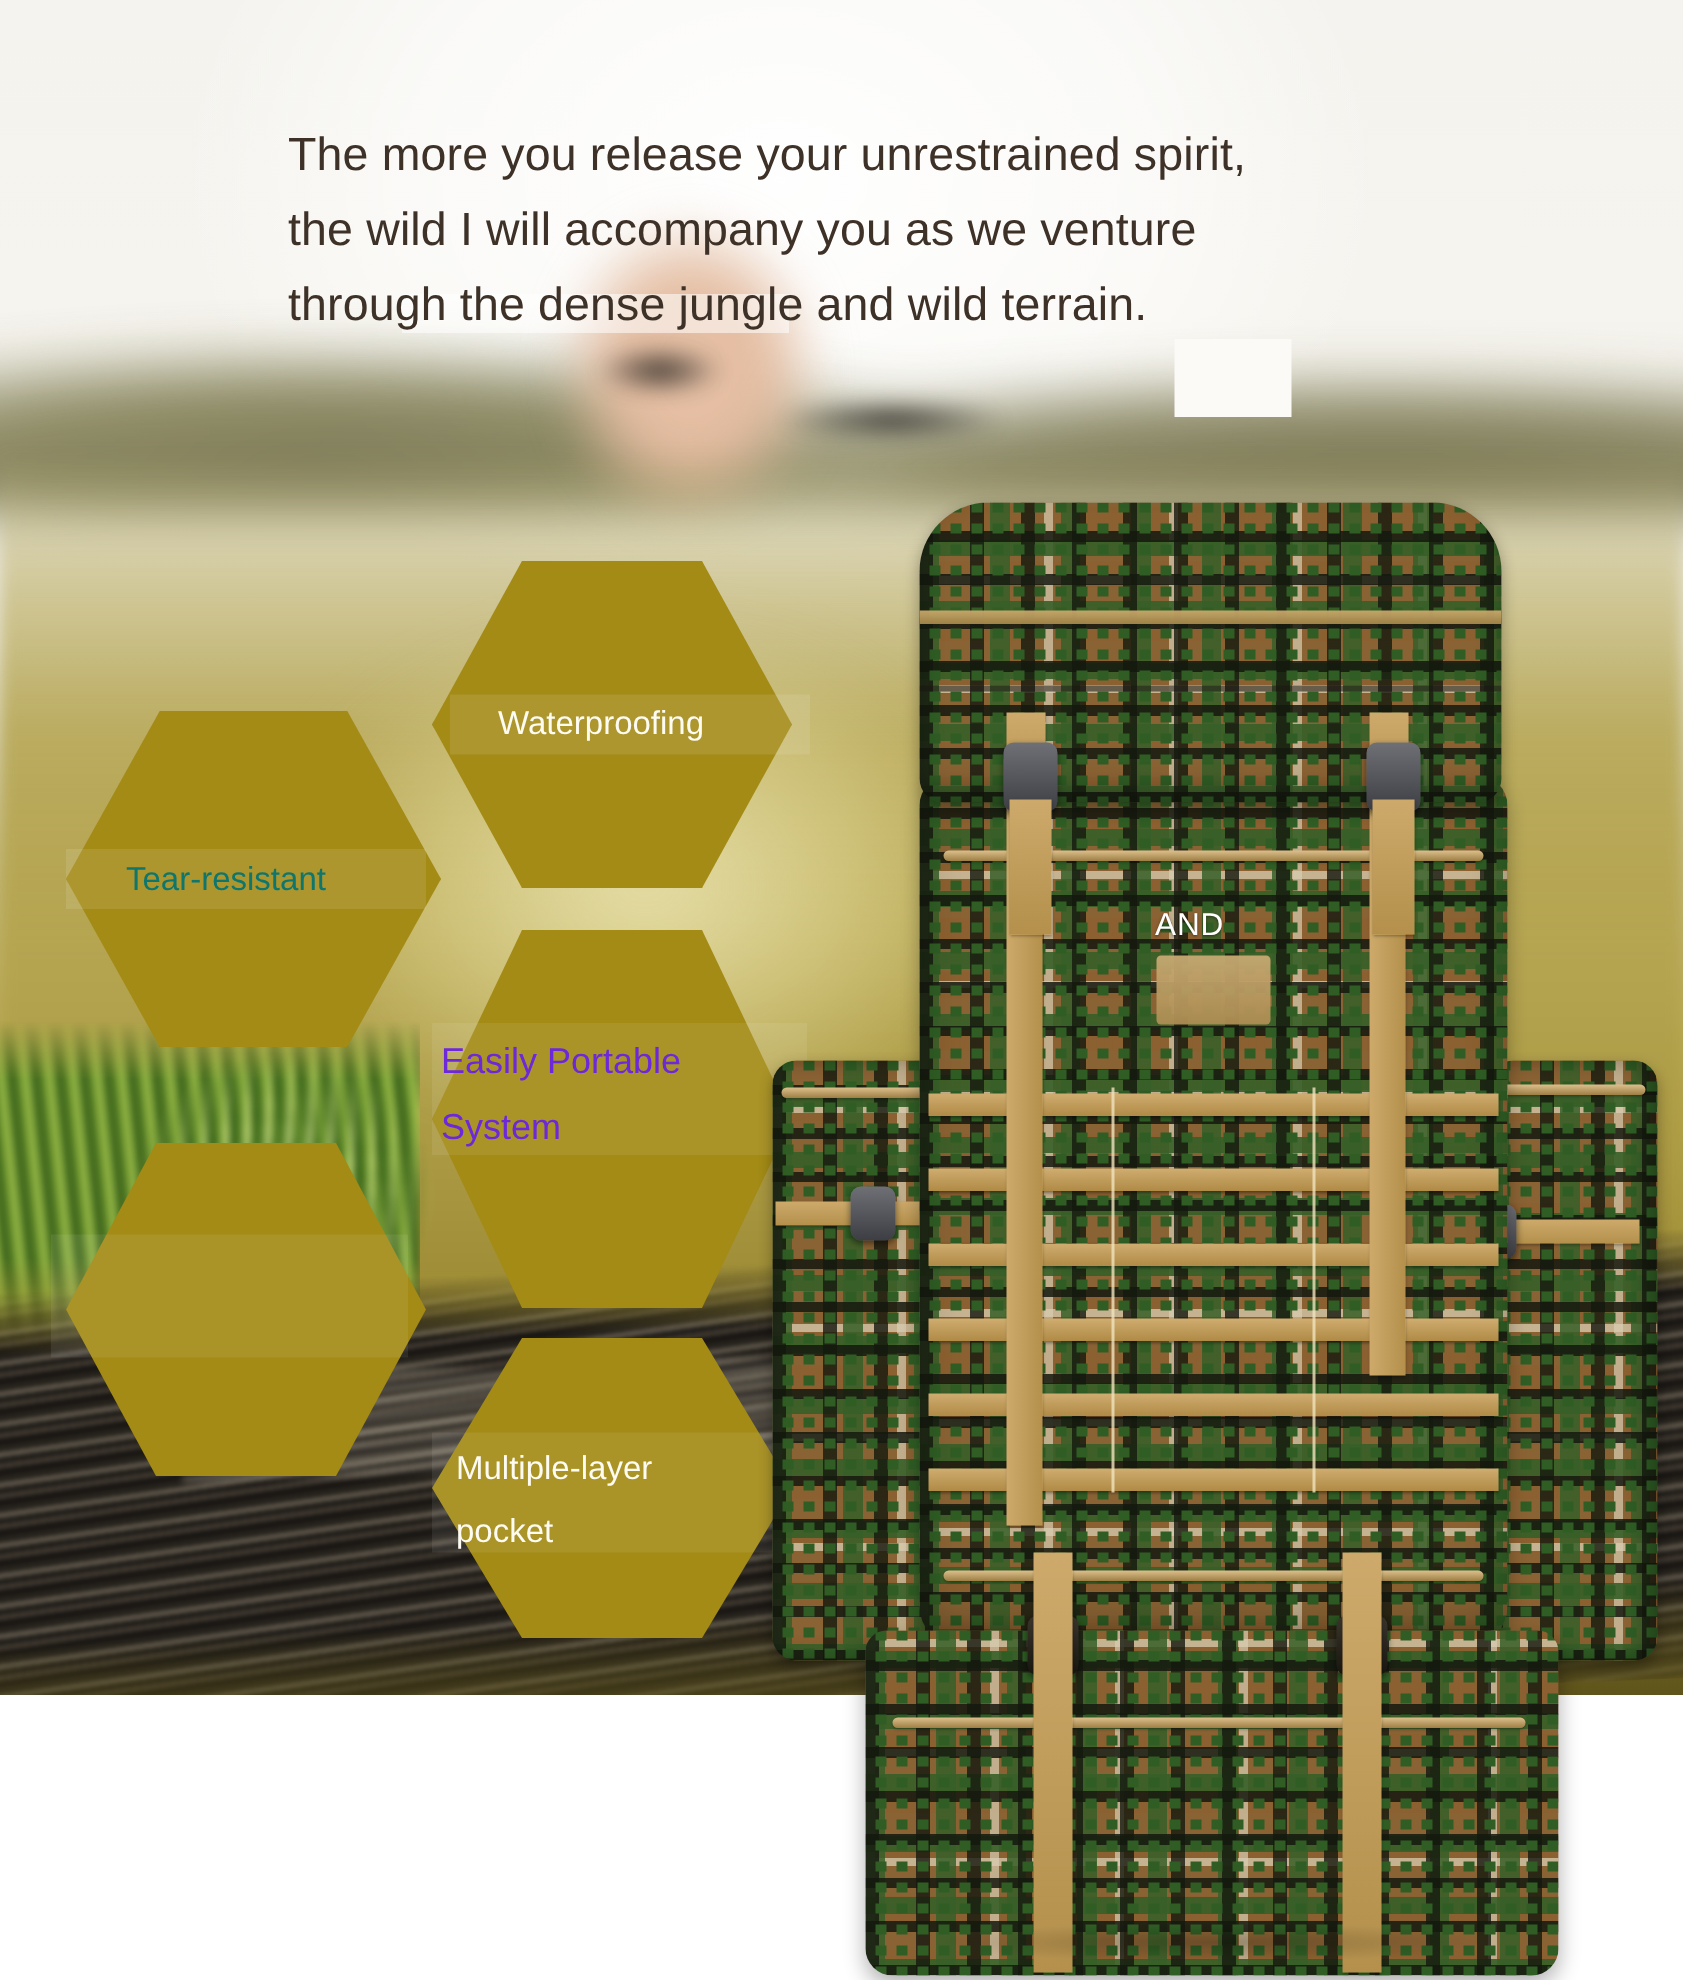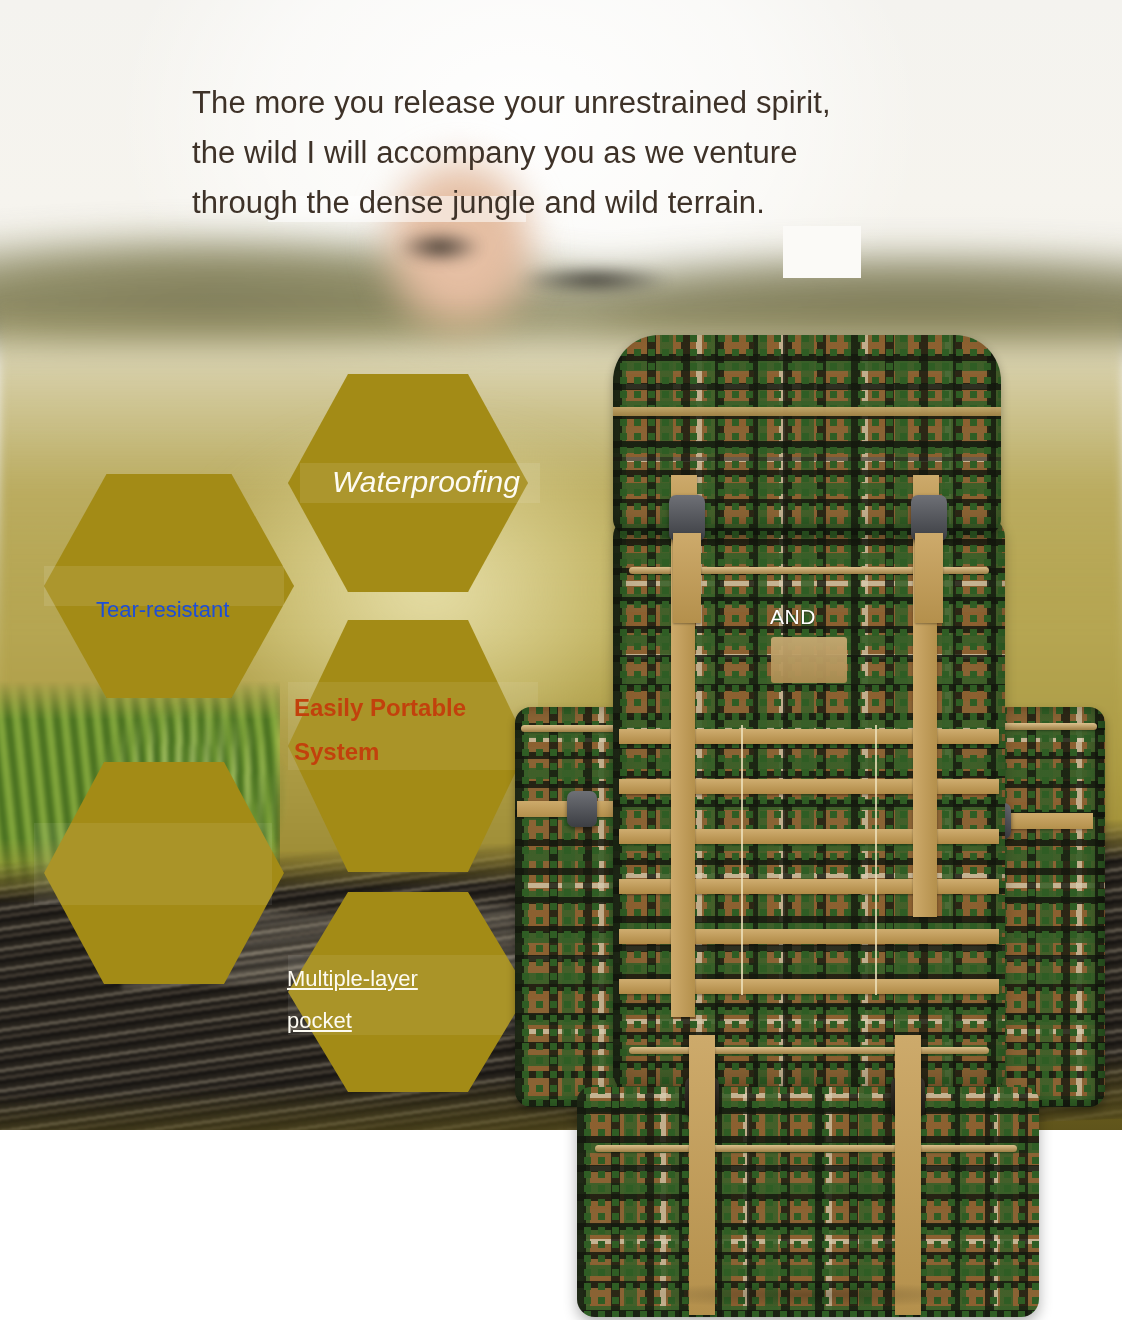--- a/index.html
+++ b/index.html
@@ -202,36 +202,36 @@
     <div class="log"></div>
     <div class="logshine"></div>
   </div>
 
   <div class="plate1"></div>
   <div class="plate2"></div>
   <div class="headline">The more you release your unrestrained spirit, the wild I will accompany you as we venture through the dense jungle and wild terrain.</div>
 
   <div class="hex" id="hex-tear"></div>
   <div class="capbox" style="left:44px; top:566px; width:240px; height:40px;"></div>
-  <div style="position:absolute; left:84px; top:594px; width:230px; color:#1d4ed8; font-size:22px; line-height:32px;margin-left:12px;">Tear-resistant</div>
+  <div style="position:absolute; left:84px; top:570px; width:230px; color:#0f766e; font-size:22px; line-height:32px;">Tear-resistant</div>
 
   <div class="hex" id="hex-water"></div>
   <div class="capbox" style="left:300px; top:463px; width:240px; height:40px;"></div>
-  <div style="position:absolute; left:332px; top:466px; width:230px; color:#fdfbf2; font-size:30px; line-height:32px;font-style:italic;">Waterproofing</div>
+  <div style="position:absolute; left:332px; top:466px; width:230px; color:#fdfbf2; font-size:22px; line-height:32px;">Waterproofing</div>
 
   <div class="hex" id="hex-portable"></div>
   <div class="capbox" style="left:288px; top:682px; width:250px; height:88px; background:rgba(255,255,255,.08);"></div>
-  <div style="position:absolute; left:294px; top:686px; width:210px; color:#c2410c; font-size:24px; line-height:44px;font-weight:bold;">Easily Portable System</div>
+  <div style="position:absolute; left:294px; top:686px; width:210px; color:#6d28d9; font-size:24px; line-height:44px;">Easily Portable System</div>
 
   <div class="hex" id="hex-resilient"></div>
   <div class="capbox" style="left:34px; top:823px; width:238px; height:82px; background:rgba(255,255,255,.08);"></div>
 
   <div class="hex" id="hex-multi"></div>
   <div class="capbox" style="left:288px; top:955px; width:252px; height:80px; background:rgba(255,255,255,.08);"></div>
-  <div style="position:absolute; left:287px; top:958px; width:200px; color:#fdfbf2; font-size:22px; line-height:42px;text-decoration:underline;">Multiple-layer pocket</div>
+  <div style="position:absolute; left:304px; top:958px; width:200px; color:#fdfbf2; font-size:22px; line-height:42px;">Multiple-layer pocket</div>
 
   <div class="pack">
 
     <div class="sidepocket camo" id="pocket-left">
       <div class="zipline" style="left:6px; top:18px; width:104px;"></div>
     </div>
     <div class="sidepocket camo" id="pocket-right">
       <div class="zipline" style="left:4px; top:16px; width:100px;"></div>
     </div>
 

